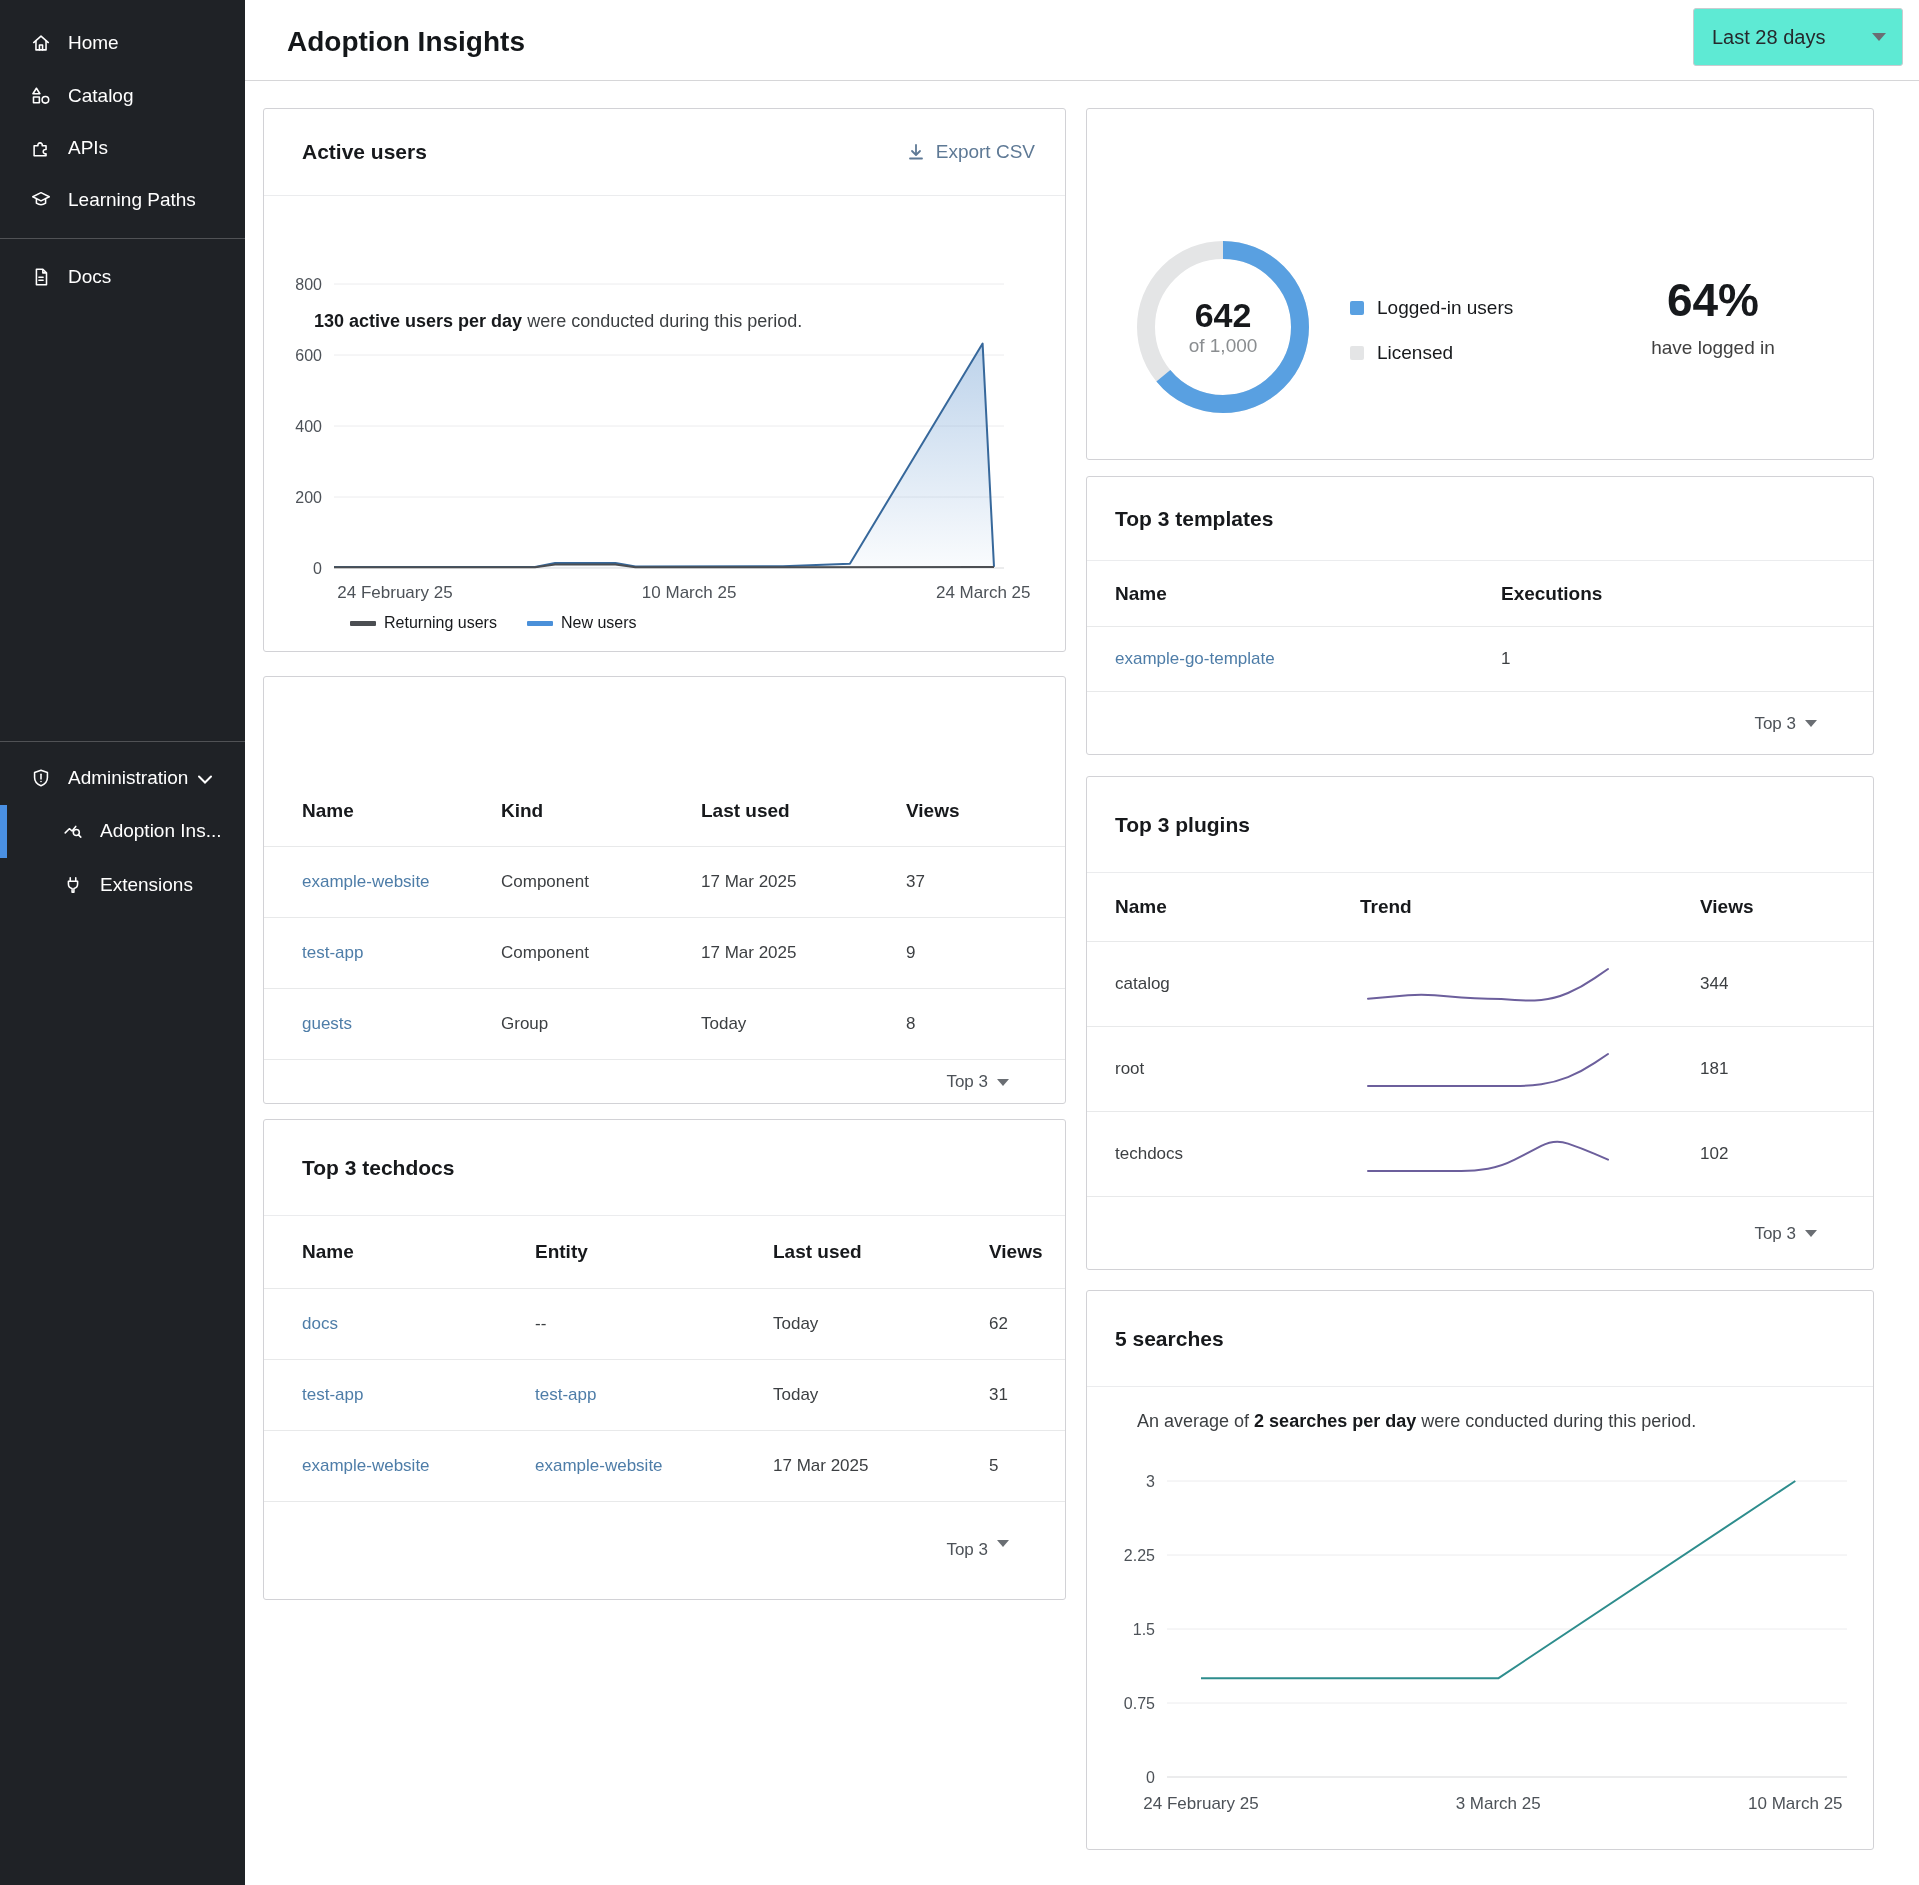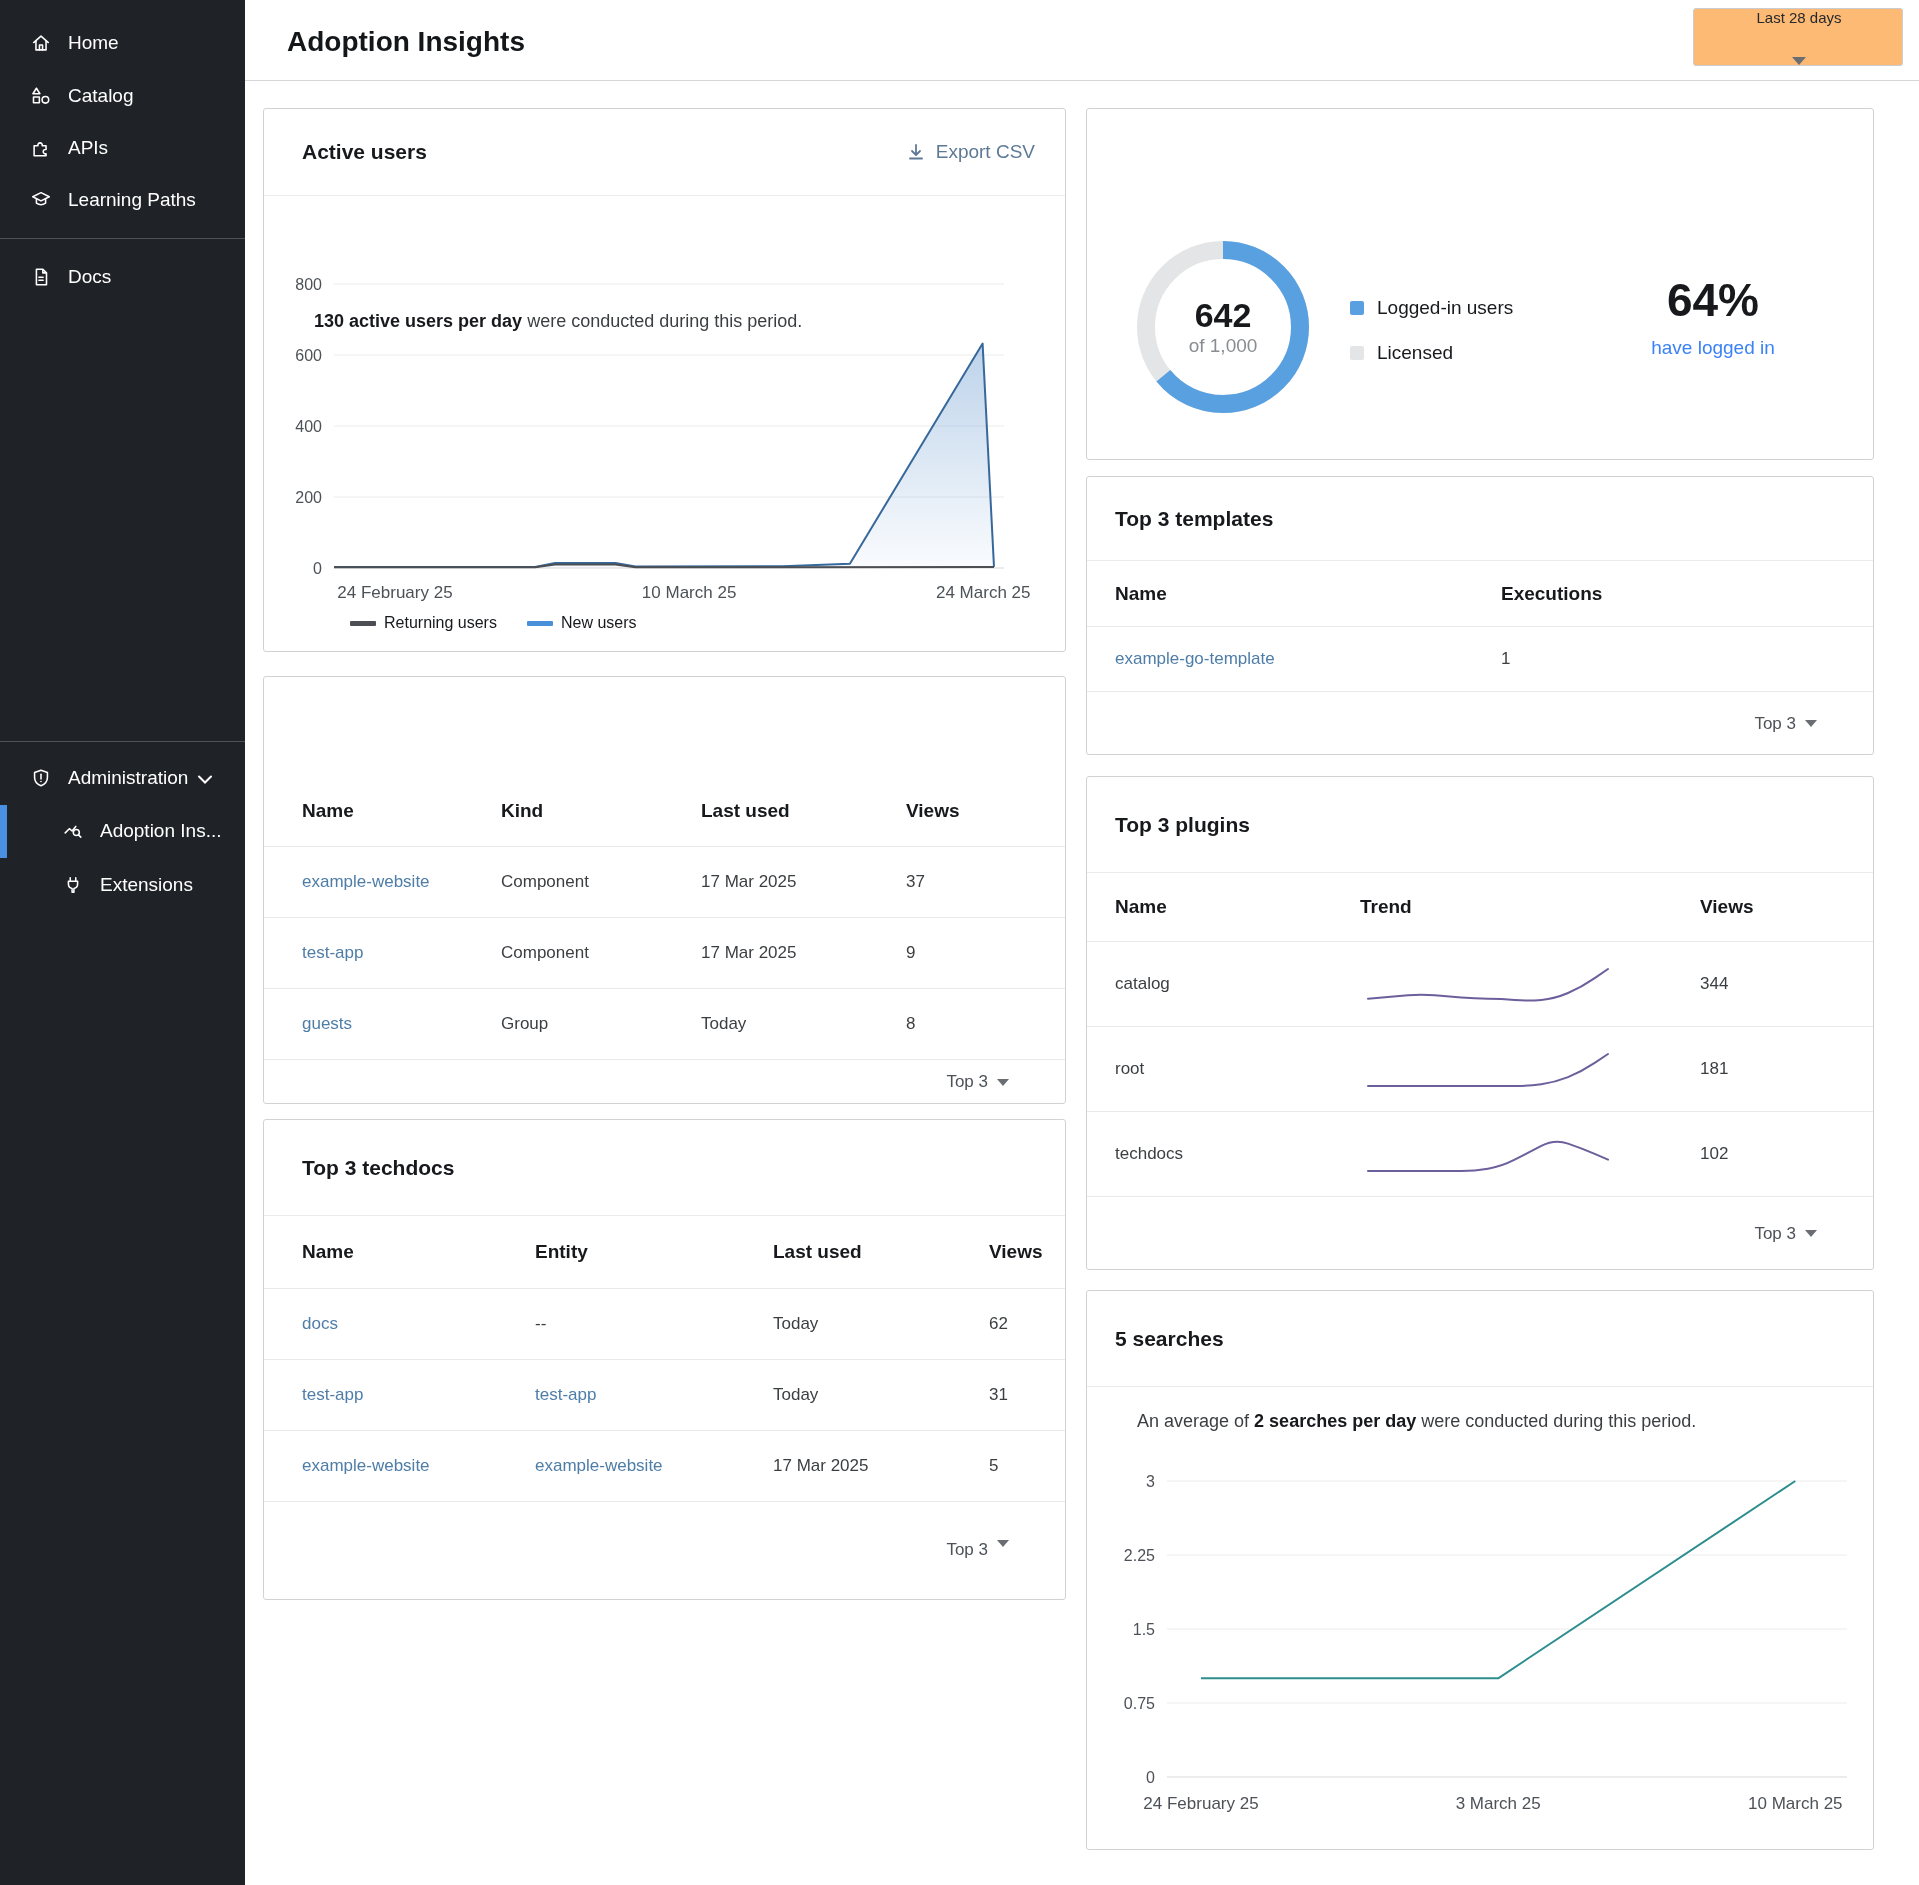--- a/index.html
+++ b/index.html
@@ -12,22 +12,22 @@
           gap:16px;color:#ffffff;font-size:19px;font-weight:500;cursor:pointer;box-sizing:border-box;padding-left:30px;}
   .s-item svg{flex:0 0 auto;}
   .s-sub{padding-left:62px;}
   .s-div{position:absolute;left:0;width:245px;height:1px;background:rgba(255,255,255,0.22);}
   .active-bar{position:absolute;left:0;top:805px;width:7px;height:53px;background:#4a90e2;}
   .s-chev{position:absolute;left:198px;top:50%;transform:translateY(-50%);}
 
   
   .h-title{position:absolute;left:277px;top:16px;font-size:28px;font-weight:700;color:#14171a;margin:10px;}
   .select-box{position:absolute;display:flex;align-items:center;justify-content:space-between;
-              padding:0 16px 0 18px;border:1px solid #c9ccd0;border-radius:3px;background:#fdba74;
-              font-size:15px;color:#26292d;cursor:pointer;box-sizing:border-box;flex-direction:column;}
+              padding:0 16px 0 18px;border:1px solid #c9ccd0;border-radius:3px;background:#5eead4;
+              font-size:20px;color:#26292d;cursor:pointer;box-sizing:border-box;}
   .caret{width:0;height:0;border-left:7px solid transparent;border-right:7px solid transparent;
          border-top:8px solid #6a6e73;}
   .caret-sm{width:0;height:0;border-left:6px solid transparent;border-right:6px solid transparent;
             border-top:7px solid #6a6e73;display:inline-block;}
   .h-rule{position:absolute;left:245px;top:80px;width:1674px;height:1px;background:#d6d6d8;}
 
   
   .card{position:absolute;background:#fff;border:1px solid #d2d2d6;border-radius:3px;box-sizing:border-box;}
   .card-head{display:flex;align-items:center;justify-content:space-between;box-sizing:border-box;
              border-bottom:1px solid #ebecee;padding:0 24px 0 28px;}
@@ -53,21 +53,21 @@
   .trow{font-size:17px;color:#3c3f42;border-top:1px solid #e8e9ea;}
   .link{color:#4e7da8;cursor:pointer;}
   .tfoot{position:absolute;left:0;width:100%;display:flex;justify-content:flex-end;align-items:center;
          gap:9px;box-sizing:border-box;padding-right:56px;font-size:17px;color:#4d5258;
          border-top:1px solid #e8e9ea;cursor:pointer;}
 
   .donut-center{position:absolute;display:flex;flex-direction:column;align-items:center;justify-content:center;}
   .donut-val{font-size:34px;font-weight:700;color:#17191c;line-height:1.1;}
   .donut-of{font-size:19px;color:#8a8d90;}
   .pct-big{font-size:46px;font-weight:700;color:#17191c;line-height:1;}
-  .pct-cap{font-size:19px;color:#3b82f6;margin-top:14px;}
+  .pct-cap{font-size:19px;color:#404040;margin-top:14px;}
   .d-legend{position:absolute;display:flex;flex-direction:column;gap:23px;font-size:19px;color:#17191c;}
   .d-legend .leg-item{gap:13px;}
   .spark{display:block;}
 </style>
 </head>
 <body>
 
 <div class="page">
 
   <aside class="sidebar">

